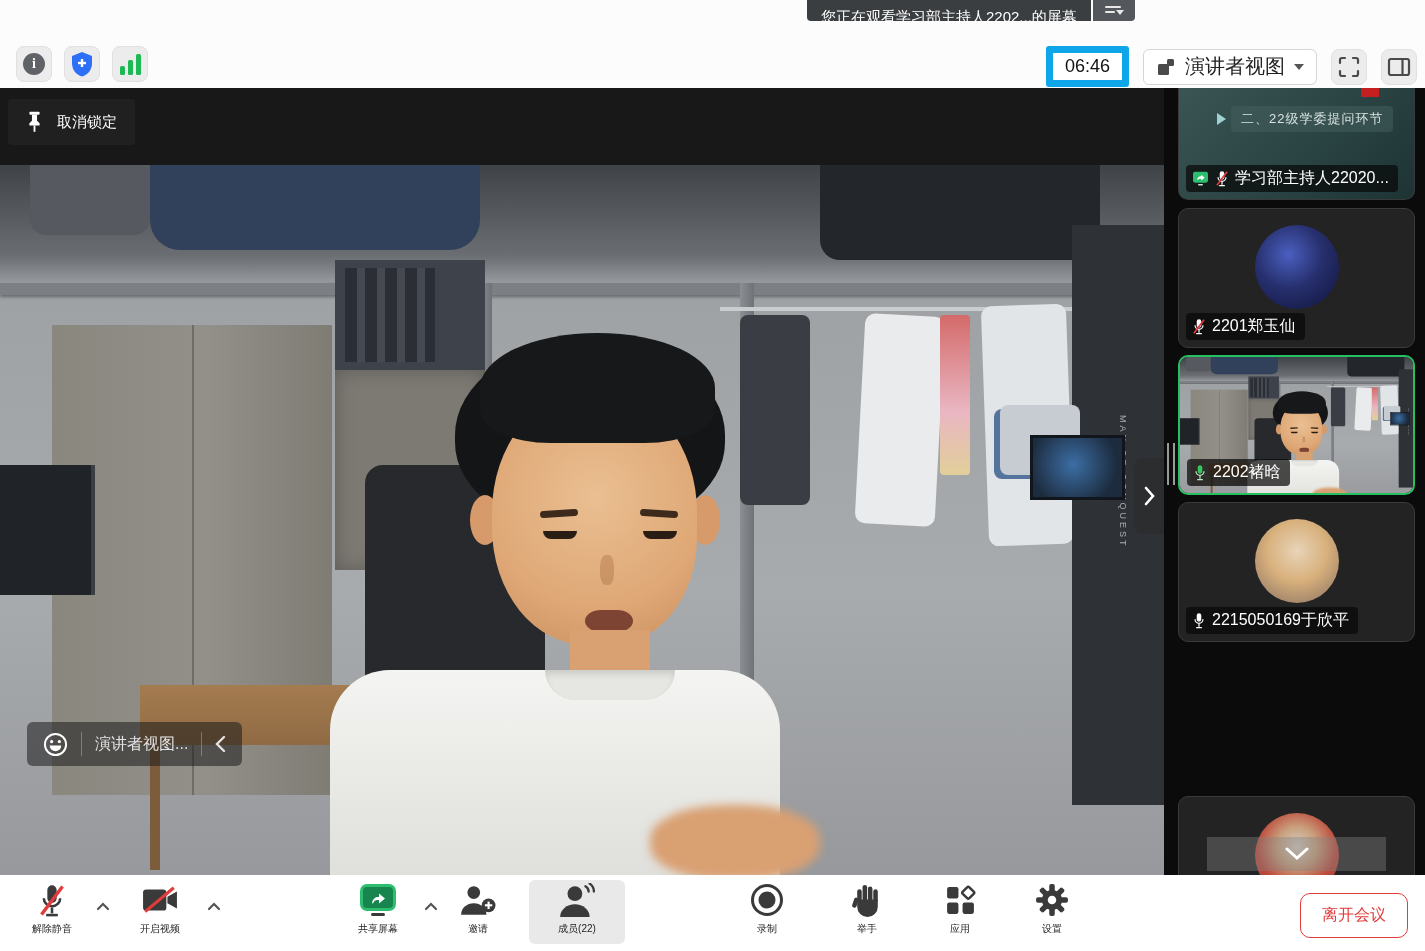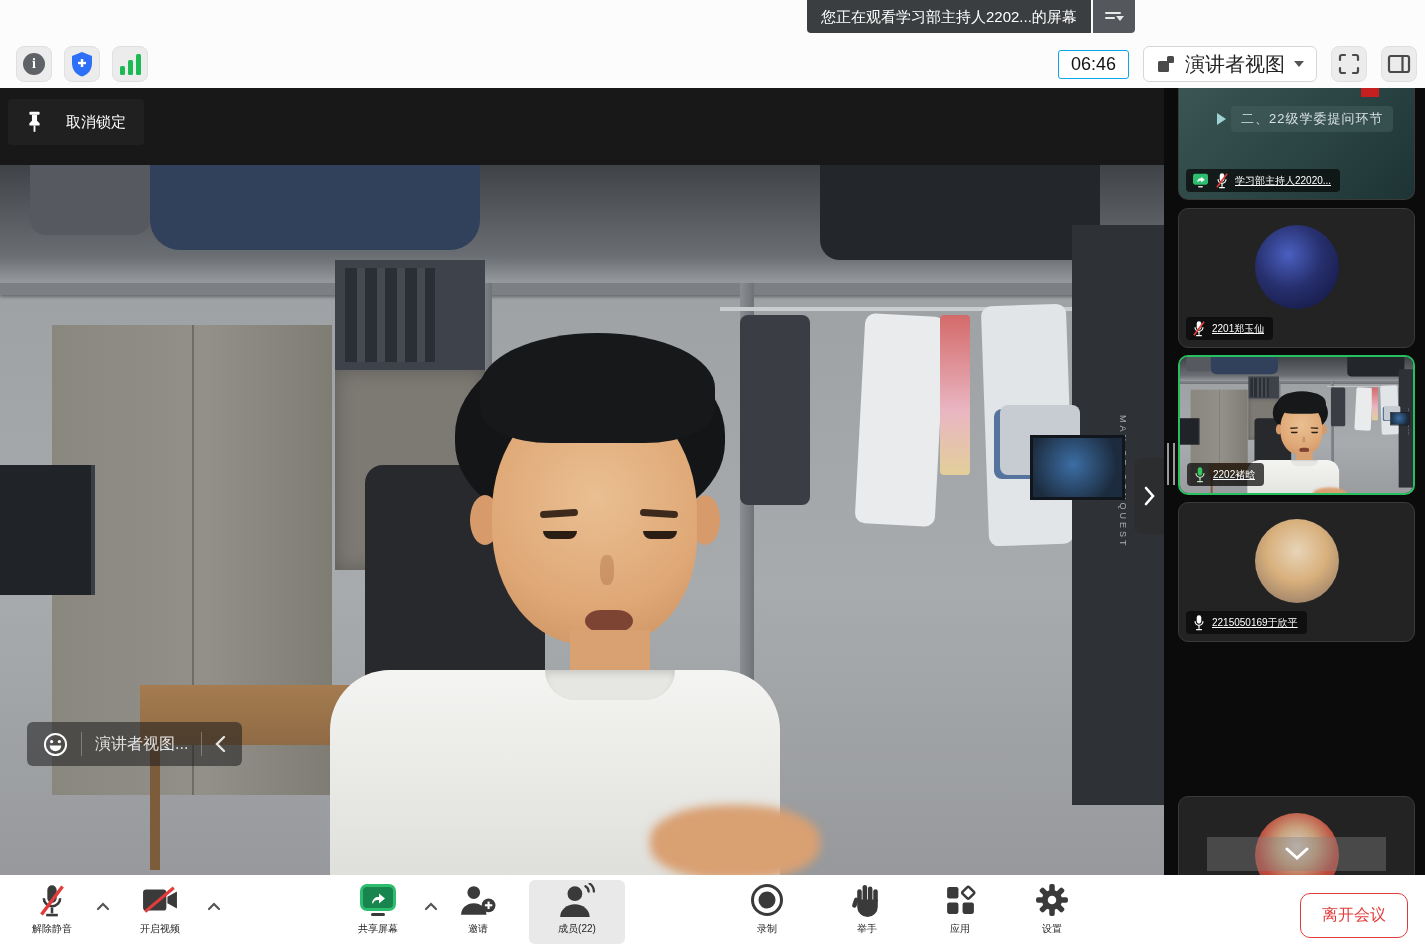--- a/index.html
+++ b/index.html
@@ -1,39 +1,39 @@
 <!DOCTYPE html>
 <html><head>
 <meta charset="utf-8">
 <style>
   html,body{margin:0;padding:0;background:#fff;}
   *{box-sizing:border-box;}
   body{font-family:"Liberation Sans","DejaVu Sans",sans-serif;}
   .app{position:relative;width:1425px;height:951px;overflow:hidden;background:#fff;}
 
   
-  .notif{position:absolute;top:0;left:807px;height:33px;display:flex;z-index:30;}
+  .notif{position:absolute;top:0;left:807px;height:21px;display:flex;z-index:30;}
   .notif-text{background:#3b3e40;color:#fff;font-size:15px;line-height:33px;padding:0 14px;border-radius:0 0 0 4px;white-space:nowrap;}
   .notif-menu{width:42px;background:#54575b;margin-left:2px;border-radius:0 0 4px 0;display:flex;align-items:center;justify-content:center;cursor:pointer;}
   .nm-lines{position:relative;width:18px;height:12px;}
   .nm-lines i{position:absolute;left:0;height:2px;background:#e8e8e8;border-radius:1px;}
   .nm-lines i:nth-child(1){top:1px;width:16px;}
   .nm-lines i:nth-child(2){top:6px;width:10px;}
   .nm-caret{position:absolute;right:-1px;top:5px;width:0;height:0;border-left:4px solid transparent;border-right:4px solid transparent;border-top:5px solid #e8e8e8;}
 
   
   .topbar{position:absolute;top:0;left:0;width:100%;height:88px;background:#fcfcfc;}
   .tl-group{position:absolute;left:16px;top:46px;display:flex;gap:12px;}
   .sq-btn{width:36px;height:36px;background:#ececec;border:1px solid #e0e0e0;border-radius:8px;display:flex;align-items:center;justify-content:center;cursor:pointer;}
   .info-circle{width:22px;height:22px;border-radius:50%;background:#5f6368;color:#fff;font-size:14px;font-weight:bold;display:flex;align-items:center;justify-content:center;font-family:"Liberation Serif",serif;}
   .sig{display:flex;align-items:flex-end;gap:3px;height:22px;}
   .sig i{width:5px;background:#1db954;border-radius:1.5px;display:block;}
   .sig i:nth-child(1){height:9px;}.sig i:nth-child(2){height:15px;}.sig i:nth-child(3){height:21px;}
   .tr-group{position:absolute;right:8px;top:46px;display:flex;align-items:center;gap:14px;}
-  .time-box{border:1px solid #0ea5e9;background:#fff;border-radius:3px;padding:3px 12px;font-size:18px;color:#111;}
+  .time-box{border:7px solid #0ea5e9;background:#fff;border-radius:3px;padding:3px 12px;font-size:18px;color:#111;}
   .view-btn{height:36px;border:1px solid #d6d6d6;background:#fff;border-radius:6px;display:flex;align-items:center;gap:9px;padding:0 12px;cursor:pointer;}
   .view-label{font-size:20px;color:#222;}
   .caret-down{width:0;height:0;border-left:5px solid transparent;border-right:5px solid transparent;border-top:6px solid #555;}
 
   
   .main{position:absolute;top:88px;left:0;width:1425px;height:787px;display:flex;background:#0b0b0b;}
   .main-left{position:relative;width:1164px;height:787px;background:#181818;overflow:hidden;}
   .scene{position:absolute;top:77px;left:0;width:1164px;height:710px;overflow:hidden;}
   .scene-inner{position:absolute;top:0;left:0;width:1164px;height:710px;background:linear-gradient(180deg,#75797d 0%,#9fa2a5 18%,#a8abae 60%,#97999c 100%);}
   .scene-inner>div{position:absolute;}
@@ -72,41 +72,41 @@
   .sc-eyel{top:366px;left:543px;width:34px;height:8px;background:#2a1d14;border-radius:0 0 18px 18px;}
   .sc-eyer{top:366px;left:643px;width:34px;height:8px;background:#2a1d14;border-radius:0 0 18px 18px;}
   .sc-nose{top:390px;left:600px;width:14px;height:30px;background:rgba(160,100,60,.35);border-radius:40%;}
   .sc-mouth{top:445px;left:585px;width:48px;height:22px;background:#7d4434;border-radius:40%/60%;}
   .sc-neck{top:465px;left:570px;width:80px;height:50px;background:#d9a072;}
   .sc-torso{top:505px;left:330px;width:450px;height:205px;background:linear-gradient(180deg,#f4f4f2,#dfdfdb);border-radius:60px 60px 0 0;}
   .sc-collar{top:505px;left:545px;width:130px;height:30px;background:#e6e6e2;border-radius:0 0 40px 40px;box-shadow:inset 0 4px 6px rgba(0,0,0,.12);}
   .sc-hand{top:640px;left:650px;width:170px;height:75px;background:#d9a072;border-radius:45%;filter:blur(5px);}
 
   .top-strip{position:absolute;top:0;left:0;width:100%;height:77px;background:#181818;}
-  .pin-btn{position:absolute;top:11px;left:8px;height:46px;padding:0 18px;background:rgba(33,33,33,.9);border-radius:4px;display:flex;align-items:center;gap:23px;color:#fff;font-size:15px;cursor:pointer;z-index:5;}
+  .pin-btn{position:absolute;top:11px;left:8px;height:46px;padding:0 18px;background:rgba(33,33,33,.9);border-radius:4px;display:flex;align-items:center;gap:14px;color:#fff;font-size:15px;cursor:pointer;z-index:5;}
   .chat-strip{position:absolute;top:634px;left:27px;height:44px;background:rgba(28,28,28,.55);border-radius:6px;display:flex;align-items:center;gap:13px;padding:0 16px;z-index:5;}
   .chat-sep{width:1px;height:24px;background:rgba(255,255,255,.28);}
   .chat-ph{font-size:16px;color:#e2e2e2;}
   .expand-handle{position:absolute;top:370px;right:0;width:30px;height:76px;background:rgba(45,45,45,.72);border-radius:8px 0 0 8px;display:flex;align-items:center;justify-content:center;cursor:pointer;z-index:5;}
 
   .divider-col{position:relative;width:14px;background:#0b0b0b;}
   .divider-lines{position:absolute;top:355px;left:3px;display:flex;gap:4px;}
   .divider-lines i{width:2px;height:42px;background:#9a9a9a;display:block;}
 
   
   .sidebar{position:relative;flex:1;background:#0b0b0b;overflow:hidden;}
   .tile{position:absolute;left:0;width:237px;background:#232323;border:1px solid #3a3a3a;border-radius:10px;overflow:hidden;}
   .tile-1{top:0;height:112px;border-top:none;border-radius:0 0 10px 10px;background:linear-gradient(135deg,#3a5554 0%,#2a4343 55%,#1e3434 100%);}
   .tile-2{top:120px;height:140px;}
   .tile-3{top:267px;height:140px;border:2px solid #27c060;}
   .tile-4{top:414px;height:140px;}
   .tile-5{top:561px;height:140px;}
   .tile-6{top:708px;height:140px;}
   .name-pill{position:absolute;left:7px;bottom:7px;display:flex;align-items:center;gap:6px;background:rgba(8,8,8,.72);border-radius:4px;padding:3px 9px 3px 6px;max-width:215px;z-index:3;}
-  .name-pill span{color:#fff;font-size:10px;white-space:nowrap;overflow:hidden;text-overflow:ellipsis;text-decoration:underline;}
+  .name-pill span{color:#fff;font-size:16px;white-space:nowrap;overflow:hidden;text-overflow:ellipsis;}
   .slide-pill{position:absolute;top:18px;left:52px;background:rgba(70,95,95,.5);border-radius:4px;padding:4px 10px;color:#d9e4e2;font-size:13px;letter-spacing:1px;white-space:nowrap;}
   .slide-play{position:absolute;top:25px;left:38px;width:0;height:0;border-top:6px solid transparent;border-bottom:6px solid transparent;border-left:9px solid #9fd3d3;}
   .red-mark{position:absolute;top:0;left:182px;width:18px;height:9px;background:#c51f1f;}
   .avatar{position:absolute;left:50%;top:16px;transform:translateX(-50%);width:84px;height:84px;border-radius:50%;}
   .av-2{background:radial-gradient(circle at 40% 35%,#4a5fc0 0%,#27306e 45%,#10123a 100%);}
   .av-4{background:radial-gradient(circle at 50% 38%,#e8d4b8 0%,#d8b07c 45%,#a3866b 80%,#7b6a5c 100%);}
   .av-5{background:radial-gradient(circle at 50% 35%,#e3c27e 0%,#a67c4a 45%,#3c342c 85%);}
   .av-6{background:radial-gradient(circle at 50% 40%,#d8cfc6 0%,#c9a07c 30%,#bd4a3c 60%,#8e3a32 100%);}
   .mini-scene{position:absolute;inset:0;overflow:hidden;}
   .mini-scene .scene-inner{transform:scale(0.204);transform-origin:0 0;}

